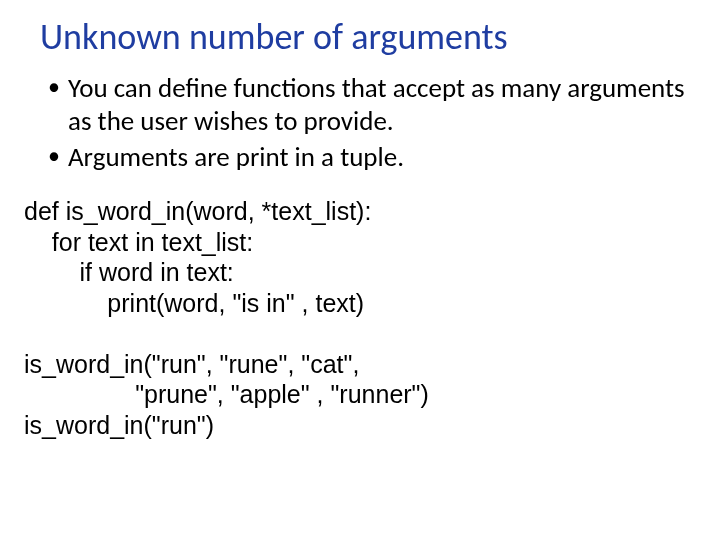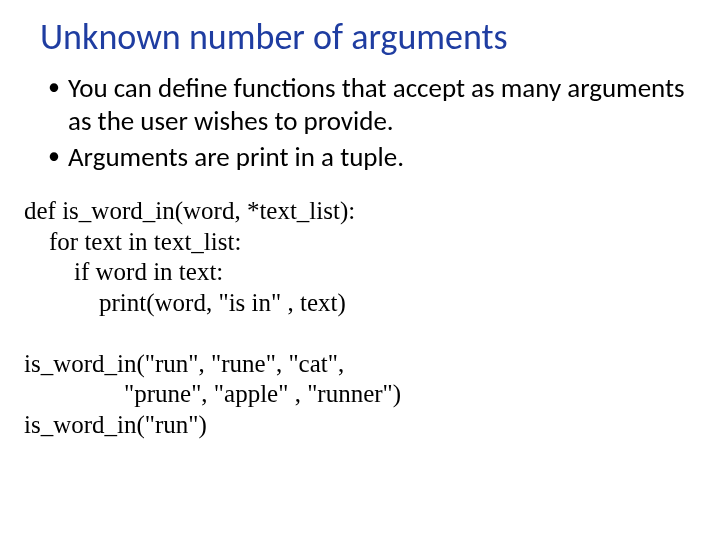--- a/index.html
+++ b/index.html
@@ -40,21 +40,21 @@
   }
   .bullets li::before {
     content: "•";
     position: absolute;
     left: 0;
     top: 0;
     font-size: 24px;
     color: #000;
   }
   .code {
-    font-family: Liberation Serif, serif;
+    font-family: Liberation Sans, sans-serif;
     font-size: 25px;
     white-space: pre;
     margin: 22px 24px 0 24px;
     line-height: 1.22;
   }
   .pagenum {
     position: absolute;
     right: 10px;
     bottom: 6px;
     font-size: 13px;

